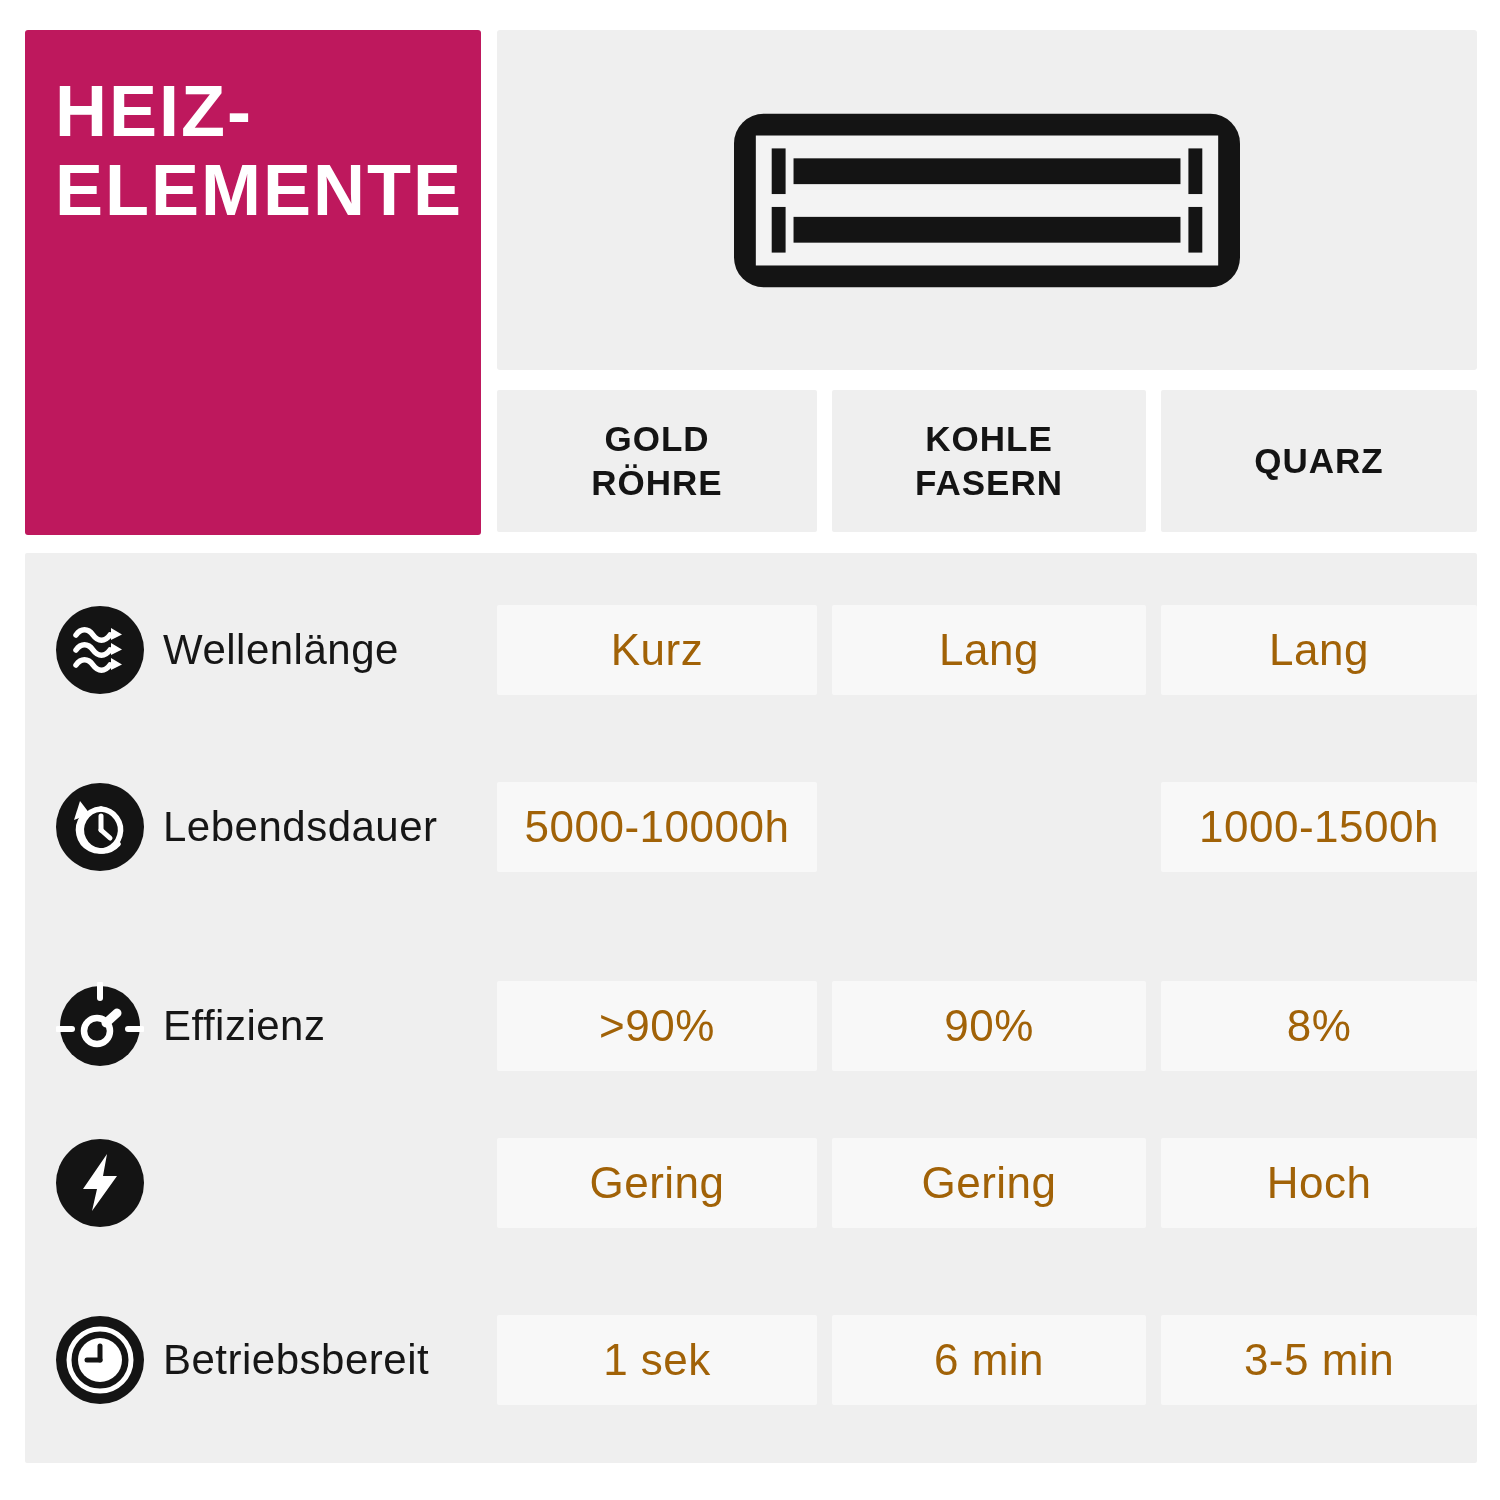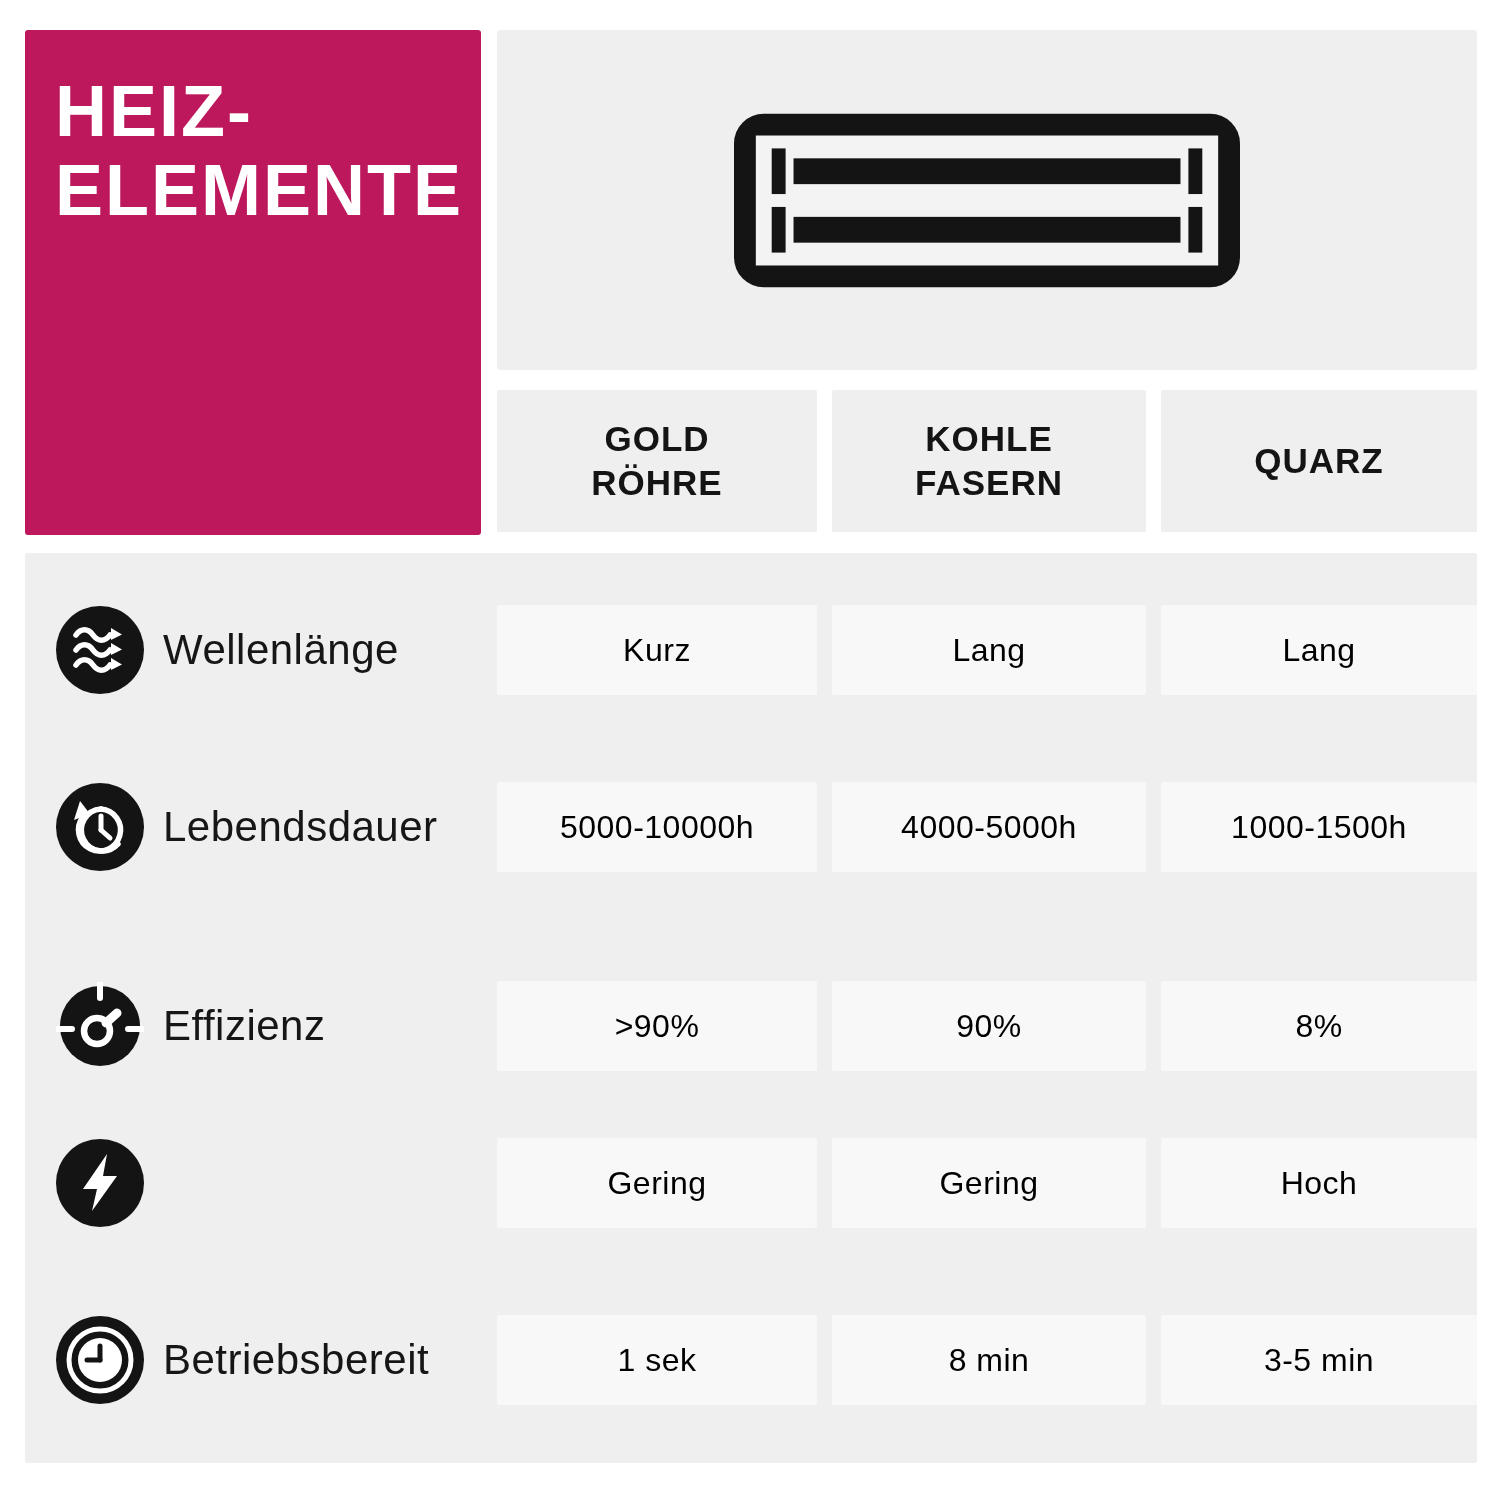--- a/index.html
+++ b/index.html
@@ -42,21 +42,21 @@
   .row.r1{top:52px;padding-left:32px;}  .row.r2{top:229px;padding-left:37px;} .row.r3{top:428px;}
   .row.r4{top:585px;} .row.r5{top:762px;}
   .row-icon{position:absolute;left:31px;top:1px;width:88px;height:88px;}
   .row-label{
     position:absolute;left:138px;top:0;height:90px;display:flex;align-items:center;
     font-size:42px;color:#161616;letter-spacing:0.5px;
   }
   .cell{
     position:absolute;top:0;height:90px;background:#F8F8F8;border-radius:2px;
     display:flex;align-items:center;justify-content:center;
-    font-size:32px;color:#000000;letter-spacing:0.5px;
+    font-size:44px;color:#a16207;letter-spacing:0.5px;
   }
   .cell.c1{left:472px;width:320px;}
   .cell.c2{left:807px;width:314px;}
   .cell.c3{left:1136px;width:316px;}
 </style>
 </head>
 <body>
 
 <div class="canvas">
 
@@ -114,21 +114,20 @@
         <path d="M28,33 A 21,21 0 1 1 45,68" transform="rotate(180 45 47)" fill="none" stroke="#ffffff" stroke-width="5.5" stroke-linecap="round"></path>
         <path d="M27,34 A 21,21 0 1 0 45,26" fill="none" stroke="#ffffff" stroke-width="5.5" stroke-linecap="round"></path>
         <polygon points="18,37 34,31 24,18" fill="#ffffff"></polygon>
         <g stroke="#ffffff" stroke-width="5" stroke-linecap="round">
           <line x1="45" y1="47" x2="45" y2="33"></line>
           <line x1="45" y1="47" x2="54" y2="55"></line>
         </g>
       </svg>
       <div class="row-label">Lebendsdauer</div>
       <div class="cell c1">5000-10000h</div>
-      <div class="cell c2">4000-5000h</div>
       <div class="cell c3">1000-1500h</div>
     </div>
 
     <div class="row r3">
       <svg class="row-icon" viewBox="0 0 88 88">
         <circle cx="44" cy="44" r="40" fill="#141414"></circle>
         <g stroke="#ffffff" stroke-width="6" stroke-linecap="round">
           <line x1="44" y1="2" x2="44" y2="16"></line>
           <line x1="2" y1="47" x2="16" y2="47"></line>
           <line x1="72" y1="47" x2="86" y2="47"></line>
@@ -157,18 +156,18 @@
         <circle cx="44" cy="44" r="44" fill="#141414"></circle>
         <circle cx="44" cy="44" r="31" fill="none" stroke="#ffffff" stroke-width="5"></circle>
         <circle cx="44" cy="44" r="22" fill="#ffffff"></circle>
         <g stroke="#141414" stroke-width="5" stroke-linecap="round">
           <line x1="44" y1="44" x2="44" y2="30"></line>
           <line x1="44" y1="44" x2="31" y2="44"></line>
         </g>
       </svg>
       <div class="row-label">Betriebsbereit</div>
       <div class="cell c1">1 sek</div>
-      <div class="cell c2">8 min</div>
+      <div class="cell c2">6 min</div>
       <div class="cell c3">3-5 min</div>
     </div>
 
   </div>
 </div>
 
 </body></html>

